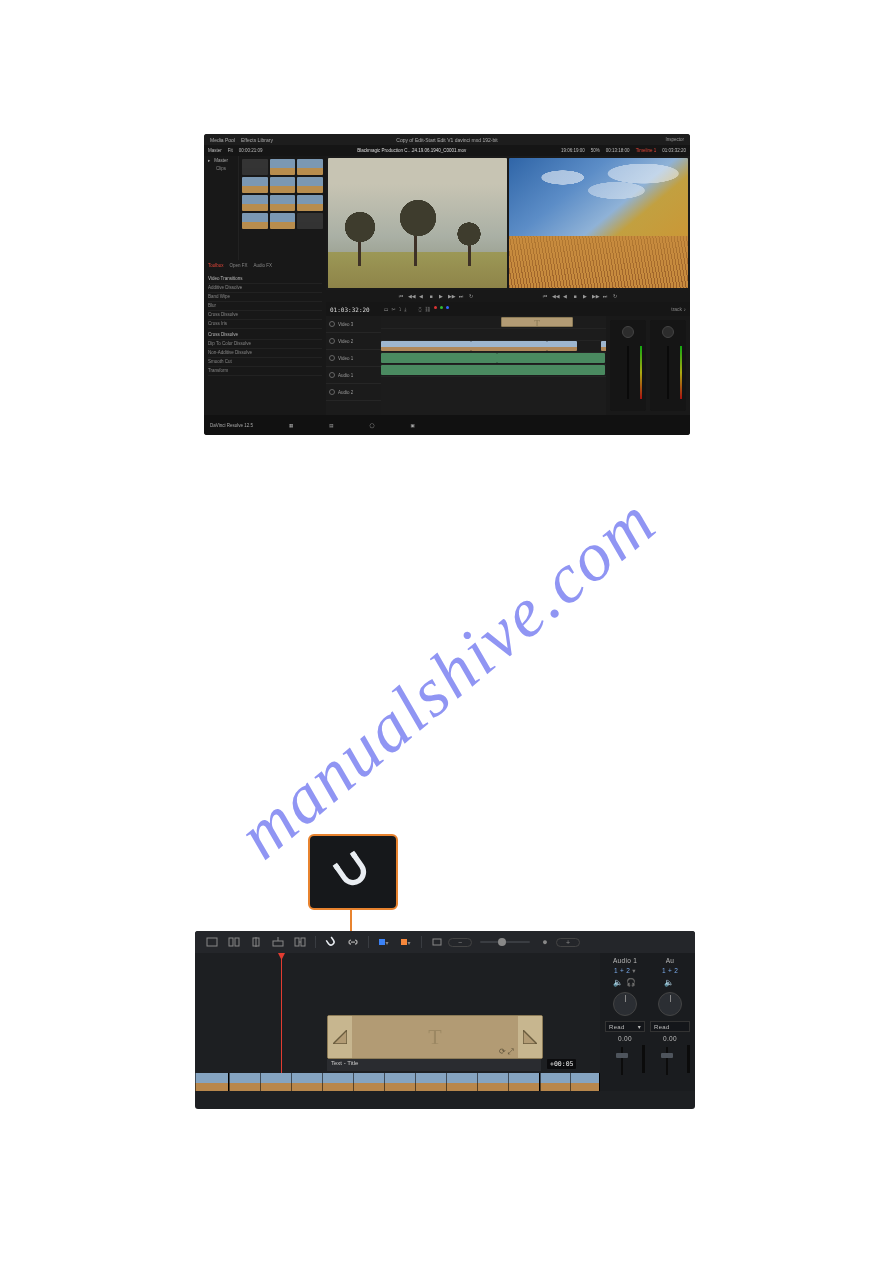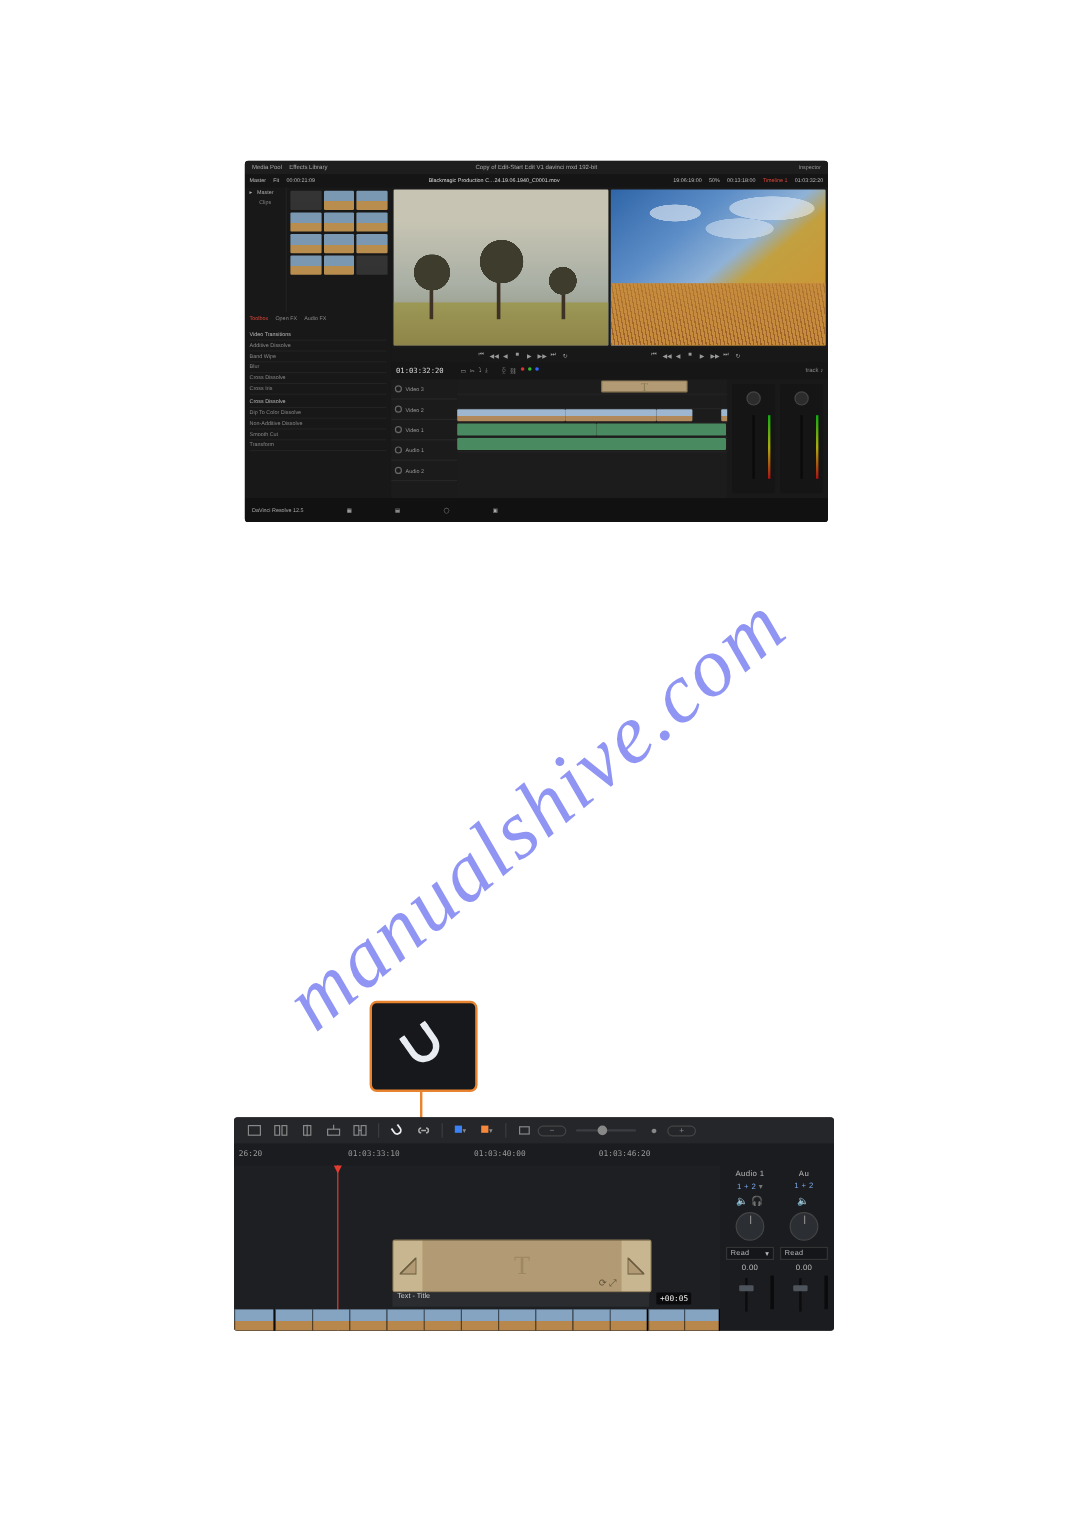--- a/index.html
+++ b/index.html
@@ -399,26 +399,20 @@
         <svg width="12" height="10" viewBox="0 0 12 10">
           <rect x="2" y="2" width="8" height="6" fill="none" stroke="#888"></rect>
         </svg>
       </div>
     <div class="ico pill" style="background:none;">−</div>
     <div class="slider"></div>
     <div class="ico">●</div>
     <div class="ico pill" style="background:none;">+</div>
   </div>
 
-  <div class="s2-ruler">
-    <span class="tc" style="left:4px;">26:20</span>
-    <span class="tc" style="left:95px;">01:03:33:10</span>
-    <span class="tc" style="left:200px;">01:03:40:00</span>
-    <span class="tc" style="left:304px;">01:03:46:20</span>
-  </div>
 
   <div class="s2-body">
     <div class="s2-left">
       <div class="s2-playhead" style="left:86px; height:138px;"></div>
 
       <div class="s2-titleclip">
         <div class="handle">
           <svg viewBox="0 0 10 10">
               <path d="M0 10 L10 0 L10 10 Z" fill="#b29b74" stroke="#6a5c3e"></path>
             </svg>

